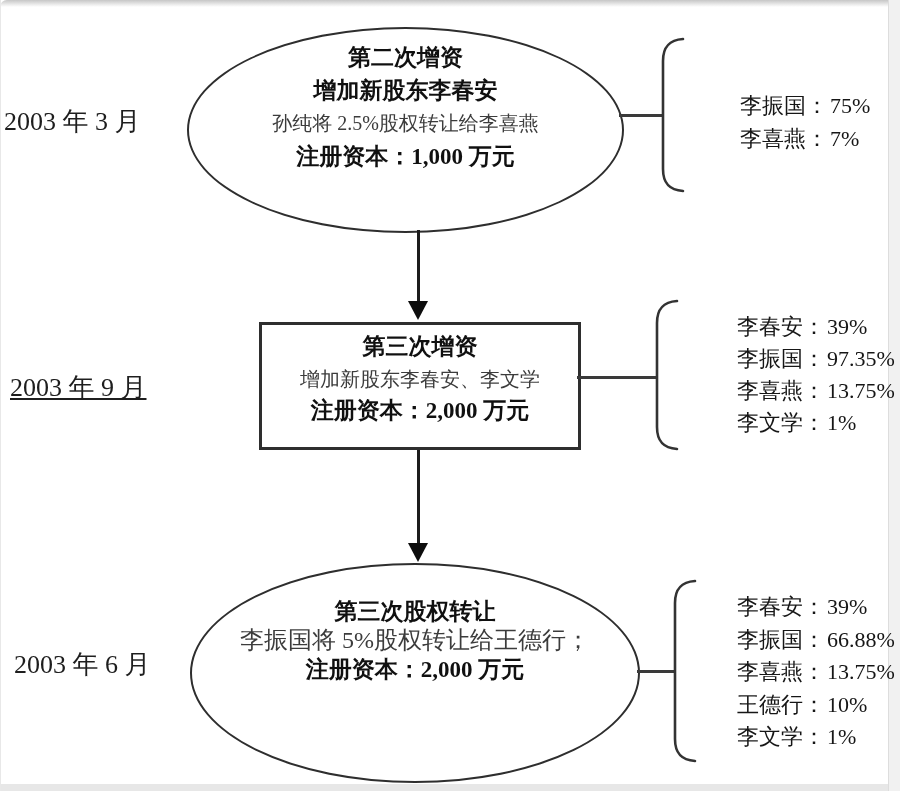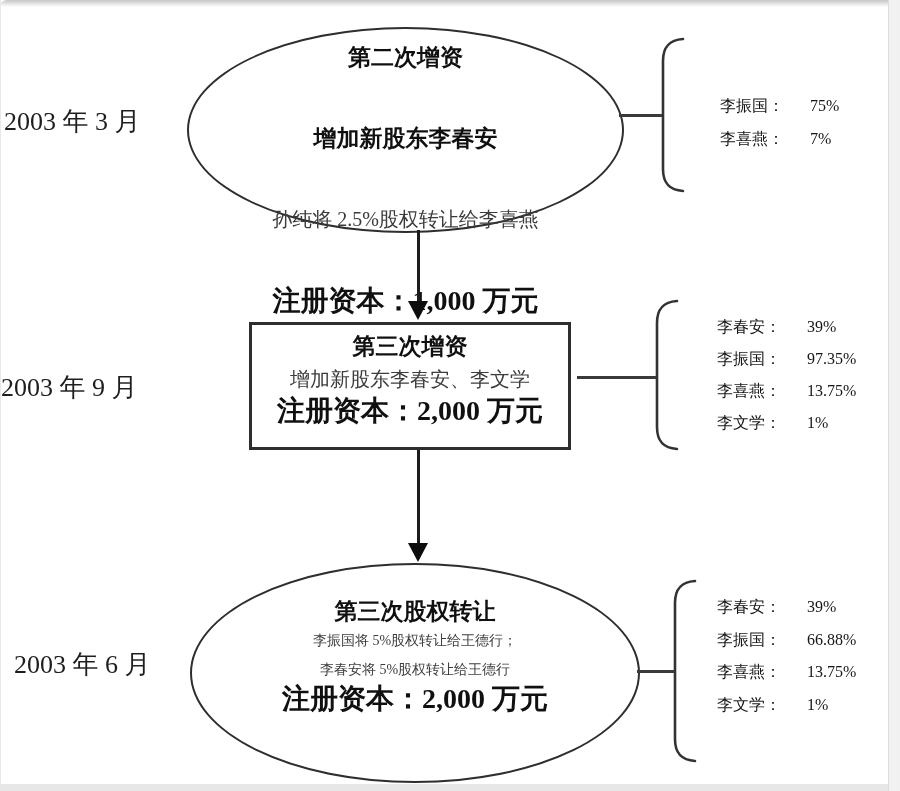--- a/index.html
+++ b/index.html
@@ -20,55 +20,55 @@
 
   .date{position:absolute;font-size:26px;color:#1e1e1e;white-space:nowrap;}
 
   .node{position:absolute;box-sizing:border-box;border:2.5px solid #2e2e2e;
     display:flex;flex-direction:column;align-items:center;background:#fff;}
   .node.ellipse{border-radius:50%;}
   .node.rect{border-width:3px;}
 
   .tline{font-weight:bold;font-size:23px;color:#101010;text-align:center;white-space:nowrap;}
   .dline{font-weight:normal;font-size:20px;color:#3c3c3c;text-align:center;white-space:nowrap;}
-  .capline{font-weight:bold;font-size:28px;color:#101010;display:flex;white-space:nowrap;}
+  .capline{font-weight:bold;font-size:23px;color:#101010;display:flex;white-space:nowrap;}
   .capline .capval{text-align:right;}
 
   .e1 .tline,.e1 .dline,.e1 .capline{line-height:33px;}
   .r2 .tline,.r2 .dline,.r2 .capline{line-height:32px;}
   .e3 .tline,.e3 .capline{line-height:29px;}
-  .e3 .dline{line-height:29px;font-size:14px;}
+  .e3 .dline{line-height:29px;font-size:24px;}
 
   .conn{position:absolute;height:2.5px;background:#3a3a3a;}
   .vline{position:absolute;width:2.5px;background:#1c1c1c;}
   .ahead{position:absolute;width:0;height:0;
     border-left:10px solid transparent;border-right:10px solid transparent;
     border-top:19px solid #0d0d0d;}
   .bracket{position:absolute;}
 
   .shlist{position:absolute;}
-  .shrow{display:flex;font-size:16px;color:#161616;white-space:nowrap;}
+  .shrow{display:flex;font-size:22px;color:#161616;white-space:nowrap;margin-left:20px;}
   .l1 .shrow{line-height:33px;}
   .l2 .shrow{line-height:32px;}
   .l3 .shrow{line-height:32.5px;}
   .shrow .nm{width:90px;}
 </style>
 </head>
 <body>
 
 <div class="canvas">
 
   <div class="edge-top"></div>
   <div class="edge-bottom"></div>
   <div class="edge-right"></div>
   <div class="edge-left"></div>
 
   <div class="date" style="left:4px;top:104px;">2003 年 3 月</div>
 
-  <div class="node ellipse e1" style="left:187px;top:27px;width:437px;height:206px;padding-top:12px;gap:48px;">
+  <div class="node ellipse e1" style="left:187px;top:27px;width:437px;height:206px;padding-top:12px;">
     <div class="tline">第二次增资</div>
     <div class="tline">增加新股东李春安</div>
     <div class="dline">孙纯将 2.5%股权转让给李喜燕</div>
     <div class="capline">
       <span>注册资本：</span>
       <span class="capval">1,000 万元</span>
     </div>
   </div>
 
   <div class="conn" style="left:619px;top:114px;width:44px;"></div>
@@ -84,23 +84,23 @@
     </div>
     <div class="shrow">
       <span class="nm">李喜燕：</span>
       <span class="val">7%</span>
     </div>
   </div>
 
   <div class="vline" style="left:417px;top:230px;height:72px;"></div>
   <div class="ahead" style="left:408px;top:301px;"></div>
 
-  <div class="date" style="left:1px;top:370px;">2003 年 9 月</div>
+  <div class="date" style="left:10px;top:370px;text-decoration:underline;">2003 年 9 月</div>
 
-  <div class="node rect r2" style="left:249px;top:322px;width:322px;height:128px;padding-top:6px;">
+  <div class="node rect r2" style="left:259px;top:322px;width:322px;height:128px;padding-top:6px;">
     <div class="tline">第三次增资</div>
     <div class="dline">增加新股东李春安、李文学</div>
     <div class="capline">
       <span>注册资本：</span>
       <span class="capval">2,000 万元</span>
     </div>
   </div>
 
   <div class="conn" style="left:577px;top:376px;width:80px;"></div>
 
@@ -128,21 +128,20 @@
   </div>
 
   <div class="vline" style="left:417px;top:450px;height:93px;"></div>
   <div class="ahead" style="left:408px;top:543px;"></div>
 
   <div class="date" style="left:14px;top:647px;">2003 年 6 月</div>
 
   <div class="node ellipse e3" style="left:190px;top:563px;width:450px;height:220px;padding-top:32px;">
     <div class="tline">第三次股权转让</div>
     <div class="dline">李振国将 5%股权转让给王德行；</div>
-    <div class="dline">李春安将 5%股权转让给王德行</div>
     <div class="capline">
       <span>注册资本：</span>
       <span class="capval">2,000 万元</span>
     </div>
   </div>
 
   <div class="conn" style="left:637px;top:670px;width:38px;"></div>
 
   <svg class="bracket" style="left:671px;top:579px;" width="28" height="184" viewBox="0 0 28 184">
     <path d="M24 2 C10 3 4 10 4 24 L4 160 C4 174 10 181 24 182" fill="none" stroke="#333333" stroke-width="2.6" stroke-linecap="round"></path>
@@ -155,18 +154,22 @@
     </div>
     <div class="shrow">
       <span class="nm">李振国：</span>
       <span class="val">66.88%</span>
     </div>
     <div class="shrow">
       <span class="nm">李喜燕：</span>
       <span class="val">13.75%</span>
     </div>
     <div class="shrow">
+      <span class="nm">王德行：</span>
+      <span class="val">10%</span>
+    </div>
+    <div class="shrow">
       <span class="nm">李文学：</span>
       <span class="val">1%</span>
     </div>
   </div>
 
 </div>
 
 </body></html>

